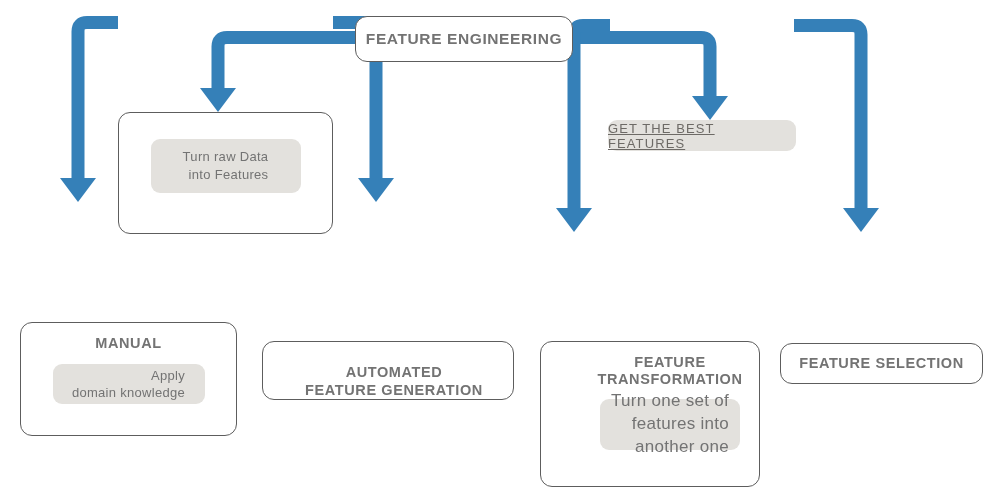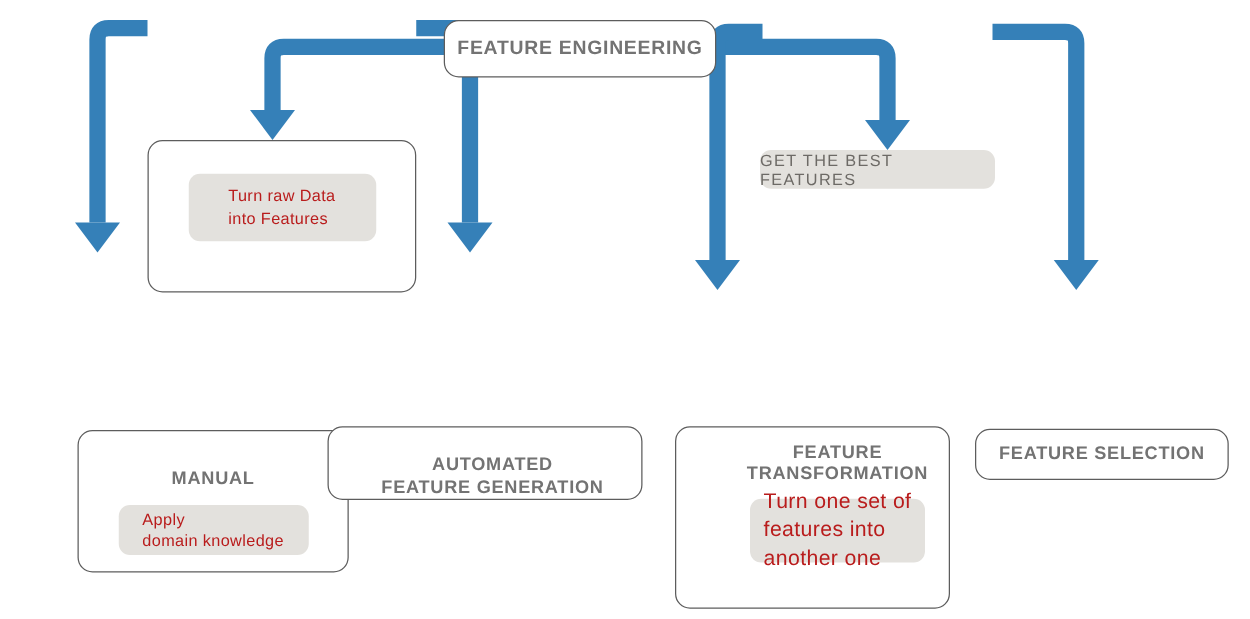--- a/index.html
+++ b/index.html
@@ -36,22 +36,22 @@
     letter-spacing: 0.6px;
     text-align: center;
     line-height: 1.2;
     white-space: pre-line;
   }
 
   
   .note {
     background: #e3e1dd;
     border-radius: 9px;
-    color: #b91c1c;
-    text-align: left;
+    color: #737373;
+    text-align: right;
     line-height: 1.35;
     letter-spacing: 0.3px;
     white-space: pre-line;
     display: flex;
     align-items: center;
     justify-content: center;
   }
 
   
   .pill {
@@ -114,25 +114,25 @@
 
   <div class="node" style="left:355px; top:16px; width:218px; height:46px; justify-content:center;">
     <div class="node-title" style="font-size:15.5px;">FEATURE ENGINEERING</div>
   </div>
 
   <div class="node" style="left:118px; top:112px; width:215px; height:122px; padding-top:14px;">
     <div class="note" style="margin-top:12px; width:150px; height:54px; font-size:13px;">Turn raw Data
 into Features</div>
   </div>
 
-  <div class="pill" style="left:608px; top:120px; width:188px; height:31px;">
+  <div class="pill" style="left:608px; top:120px; width:188px; height:31px;text-decoration:underline;">
     <span style="font-size:13px;">GET THE BEST FEATURES</span>
   </div>
 
-  <div class="node" style="left:20px; top:344px; width:217px; height:114px; padding-top:30px;margin-left:42px;">
+  <div class="node" style="left:20px; top:322px; width:217px; height:114px; padding-top:12px;">
     <div class="node-title" style="font-size:14.5px;">MANUAL</div>
     <div class="note" style="margin-top:12px; width:152px; height:40px; font-size:13px;">Apply
 domain knowledge</div>
   </div>
 
   <div class="node" style="left:262px; top:341px; width:252px; height:59px; justify-content:flex-end;padding-left:12px;">
     <div class="node-title" style="font-size:14.5px;">AUTOMATED
 FEATURE GENERATION</div>
   </div>
 

